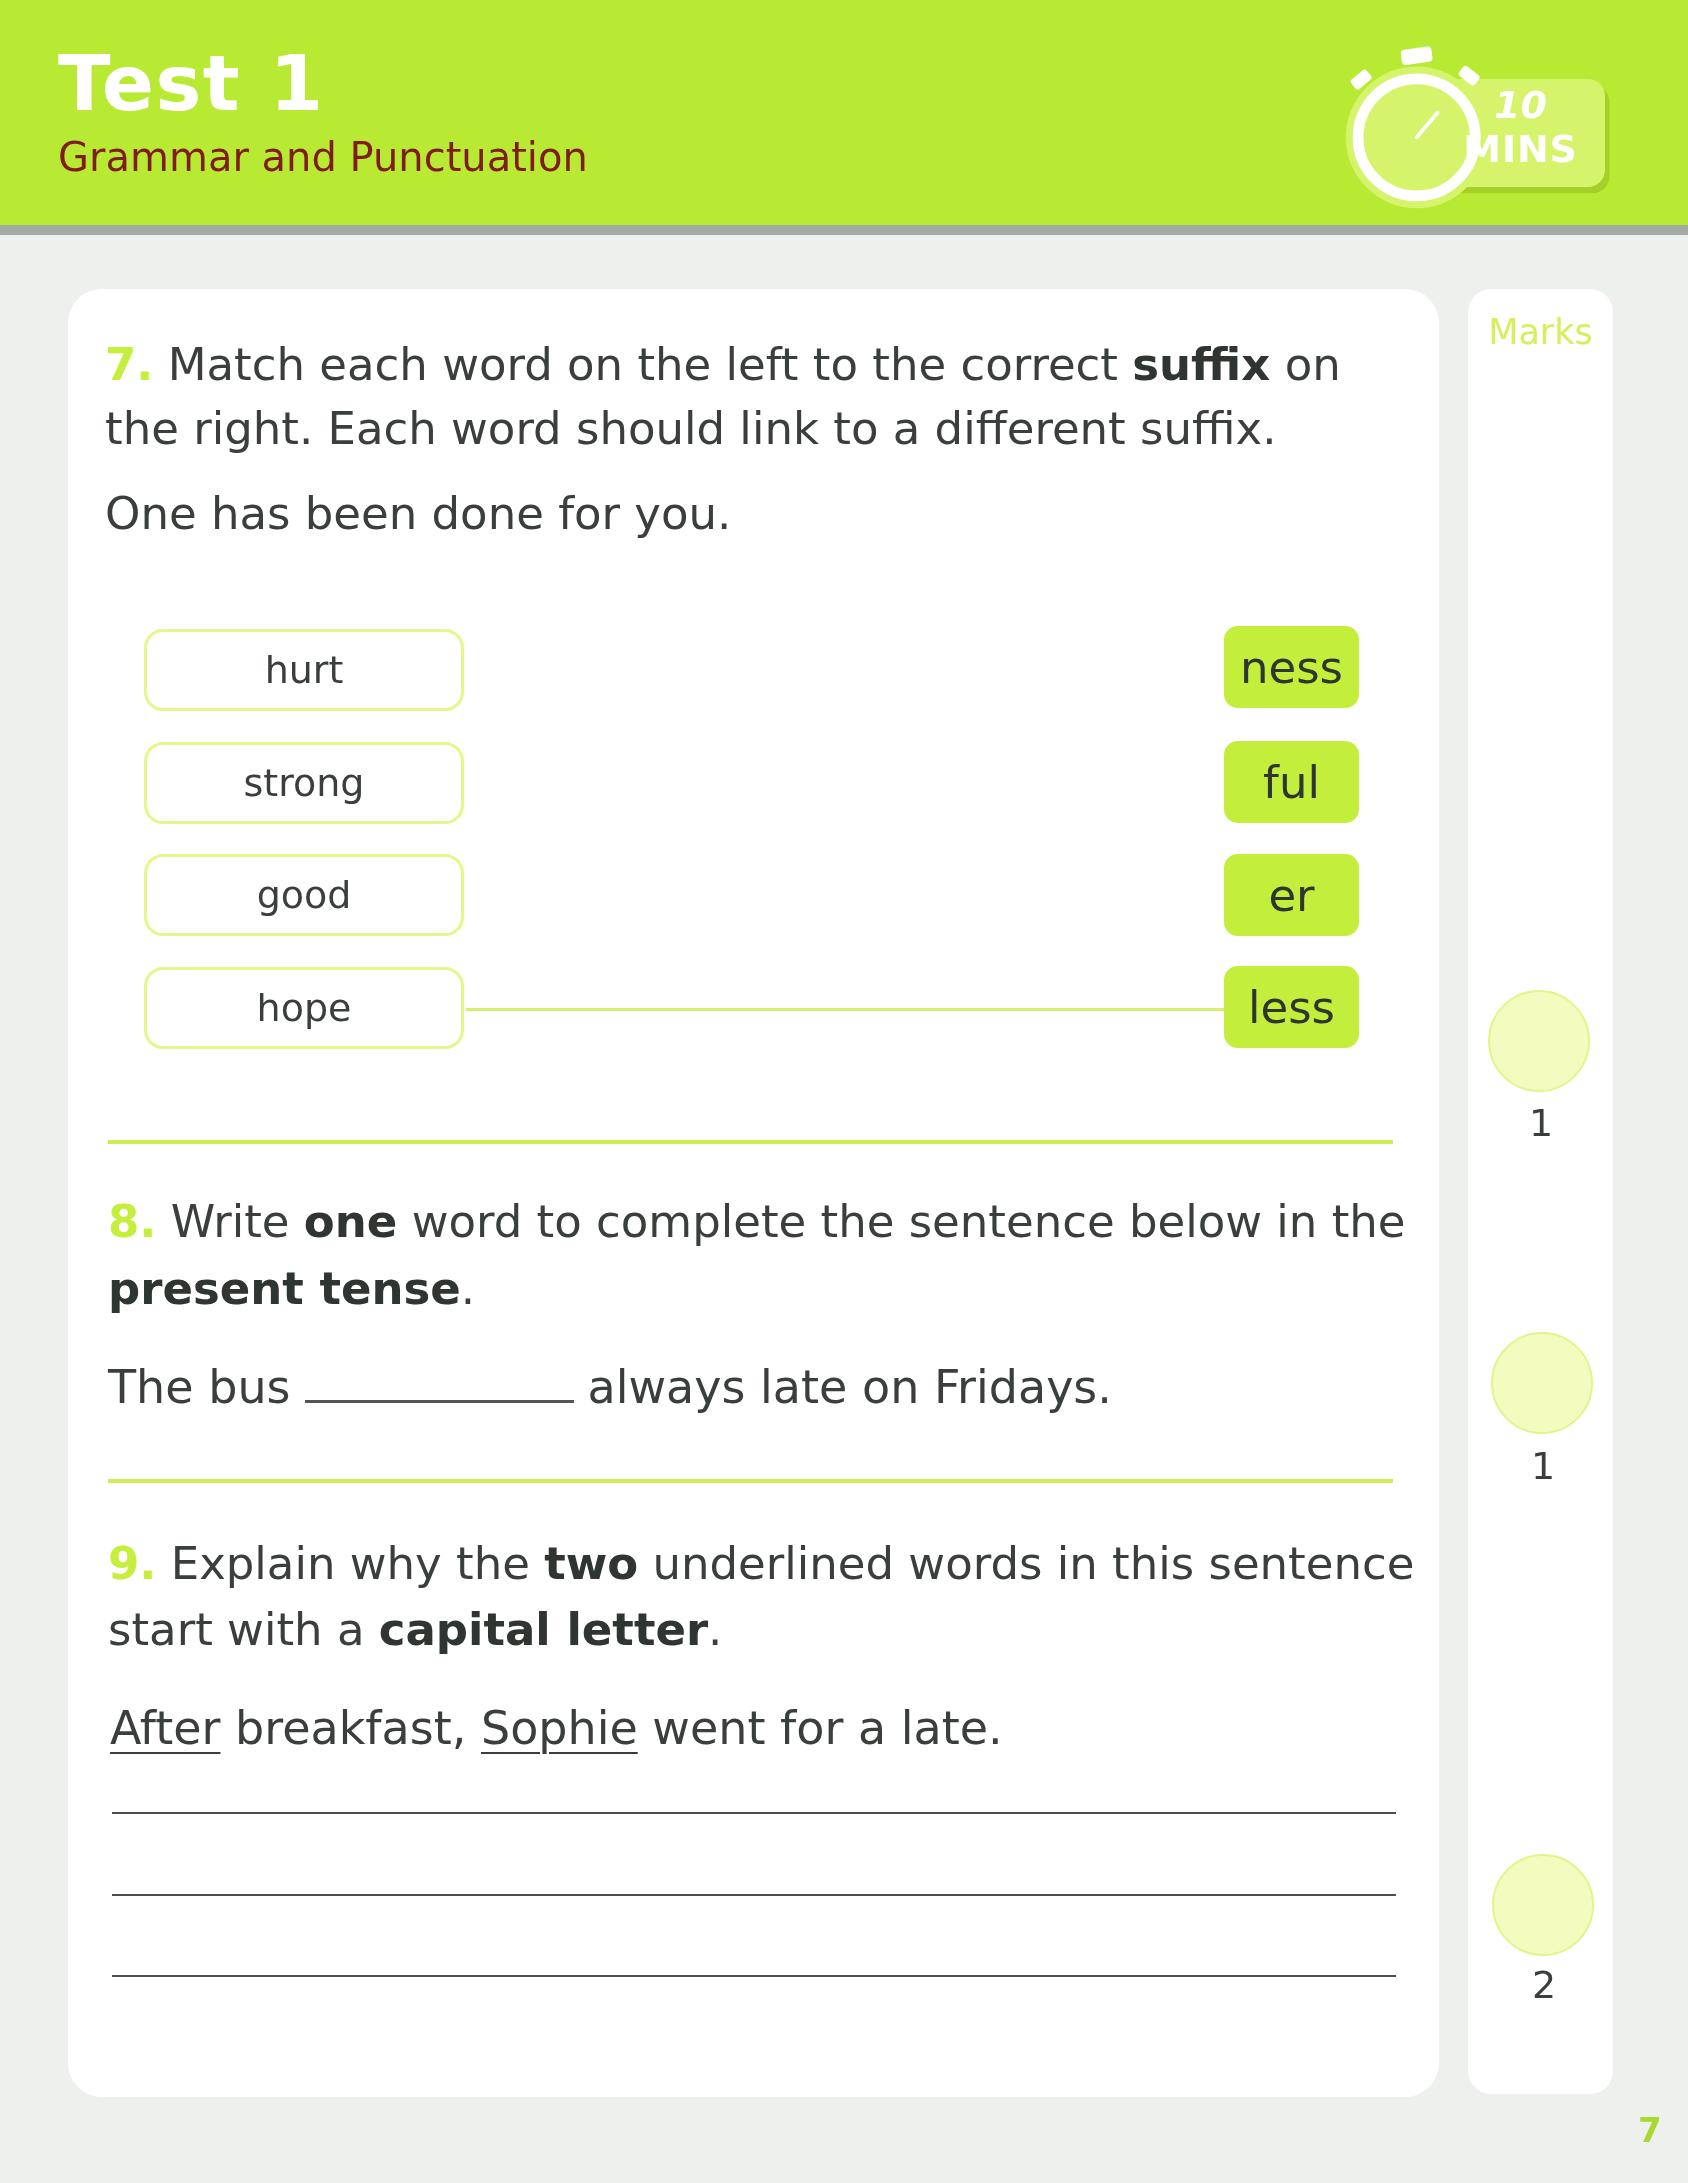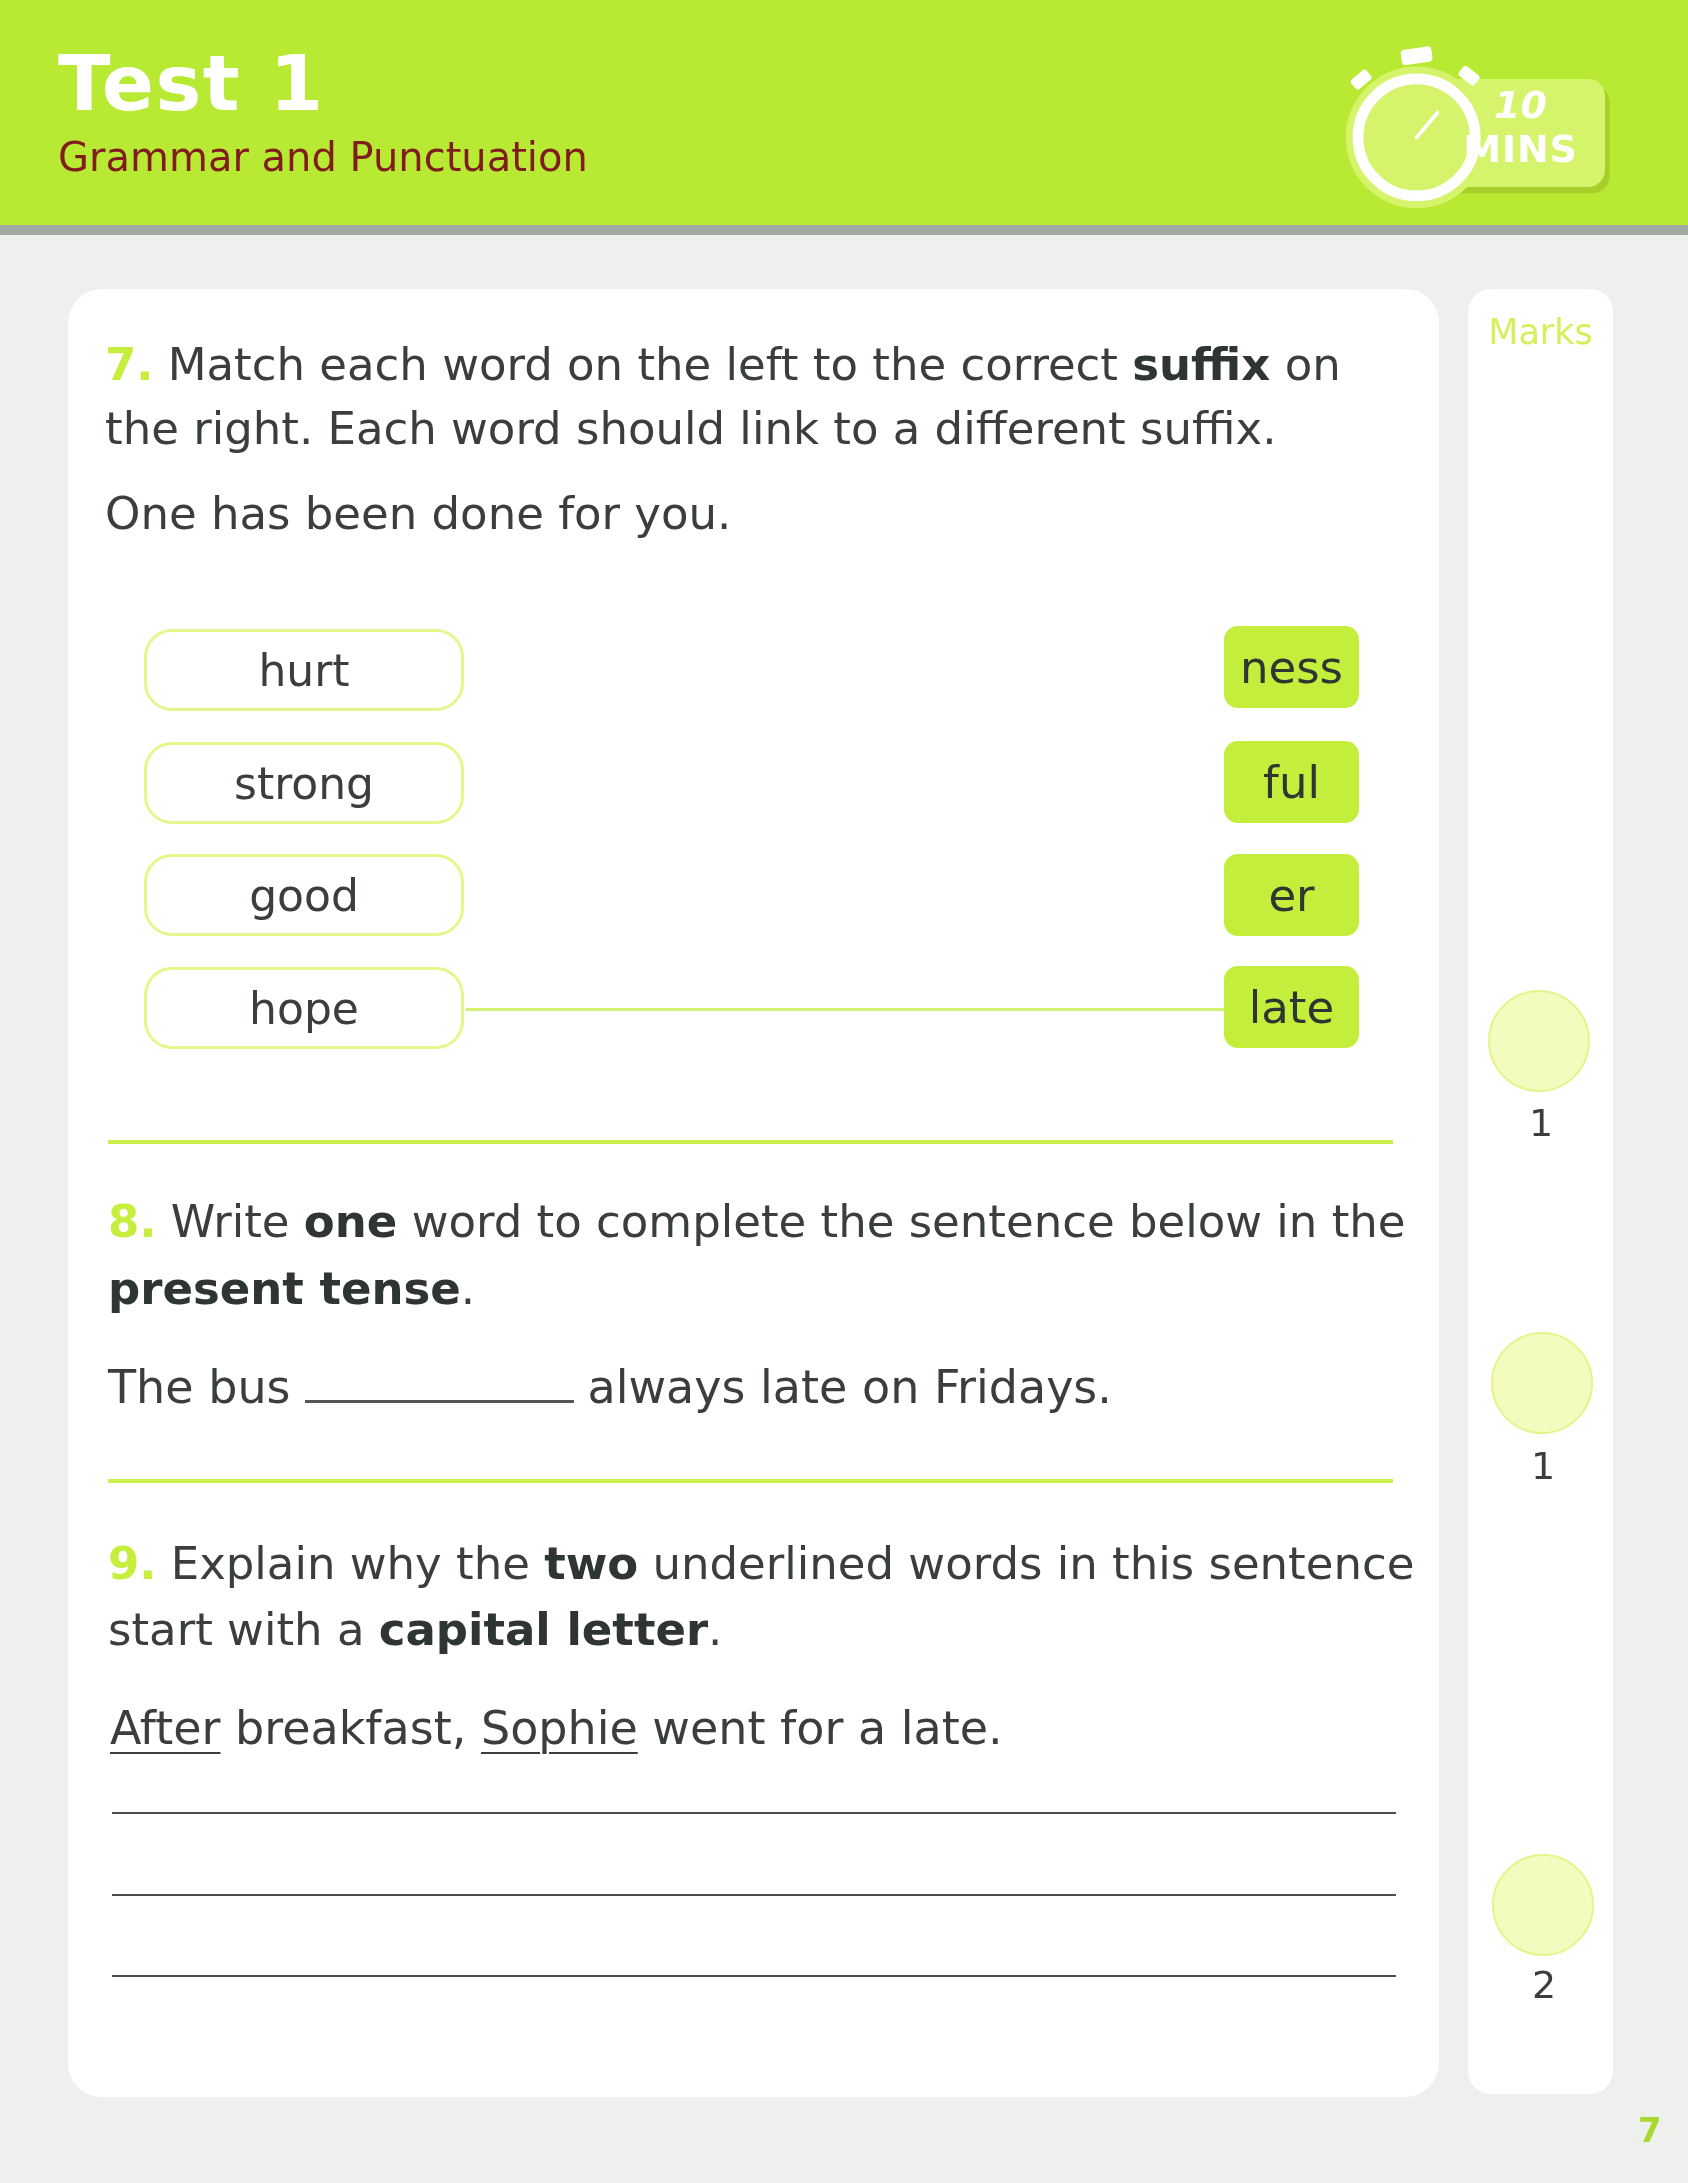--- a/index.html
+++ b/index.html
@@ -62,23 +62,23 @@
     position:absolute; width:46px; text-align:center;
     font-size:38px; color:#3a3f3b; line-height:1;
   }
   .qtext {
     position:absolute; font-size:45px; line-height:1; color:#3a3f3b; white-space:nowrap;
   }
   .qnum { color:#c6ee3c; font-weight:bold; }
   .b { font-weight:bold; color:#2f3531; }
   .word-box {
     position:absolute; left:144px; width:320px; height:82px;
-    border:3.1px solid #e4f78d; border-radius:28px; background:#ffffff; box-sizing:border-box;
+    border:3.1px solid #e4f78d; border-radius:19px; background:#ffffff; box-sizing:border-box;
     display:flex; align-items:center; justify-content:center;
-    font-size:44px; color:#3a3f3b;
+    font-size:38px; color:#3a3f3b;
   }
   .suffix-tag {
     position:absolute; left:1224px; width:135px; height:82px;
     background:#c4ee3c; border-radius:14px;
     display:flex; align-items:center; justify-content:center;
     font-size:45px; color:#2f3531;
   }
   .link-line {
     position:absolute; left:466px; top:1008px; width:758px; height:3.1px; background:#d4f070;
   }
@@ -132,21 +132,21 @@
 <div class="qtext" style="left:105px;top:491px;">One has been done for you.</div>
 
 <div class="word-box" style="top:629px;">hurt</div>
 <div class="word-box" style="top:742px;">strong</div>
 <div class="word-box" style="top:854px;">good</div>
 <div class="word-box" style="top:967px;">hope</div>
 
 <div class="suffix-tag" style="top:626px;">ness</div>
 <div class="suffix-tag" style="top:741px;">ful</div>
 <div class="suffix-tag" style="top:854px;">er</div>
-<div class="suffix-tag" style="top:966px;">late</div>
+<div class="suffix-tag" style="top:966px;">less</div>
 
 <div class="link-line"></div>
 
 <div class="divider" style="top:1140px;"></div>
 
 <div class="qtext" style="left:108px;top:1199px;">
   <span class="qnum">8.</span>
   <span>Write </span><span class="b">one</span><span> word to complete the sentence below in the</span>
 </div>
 <div class="qtext" style="left:108px;top:1266px;">

